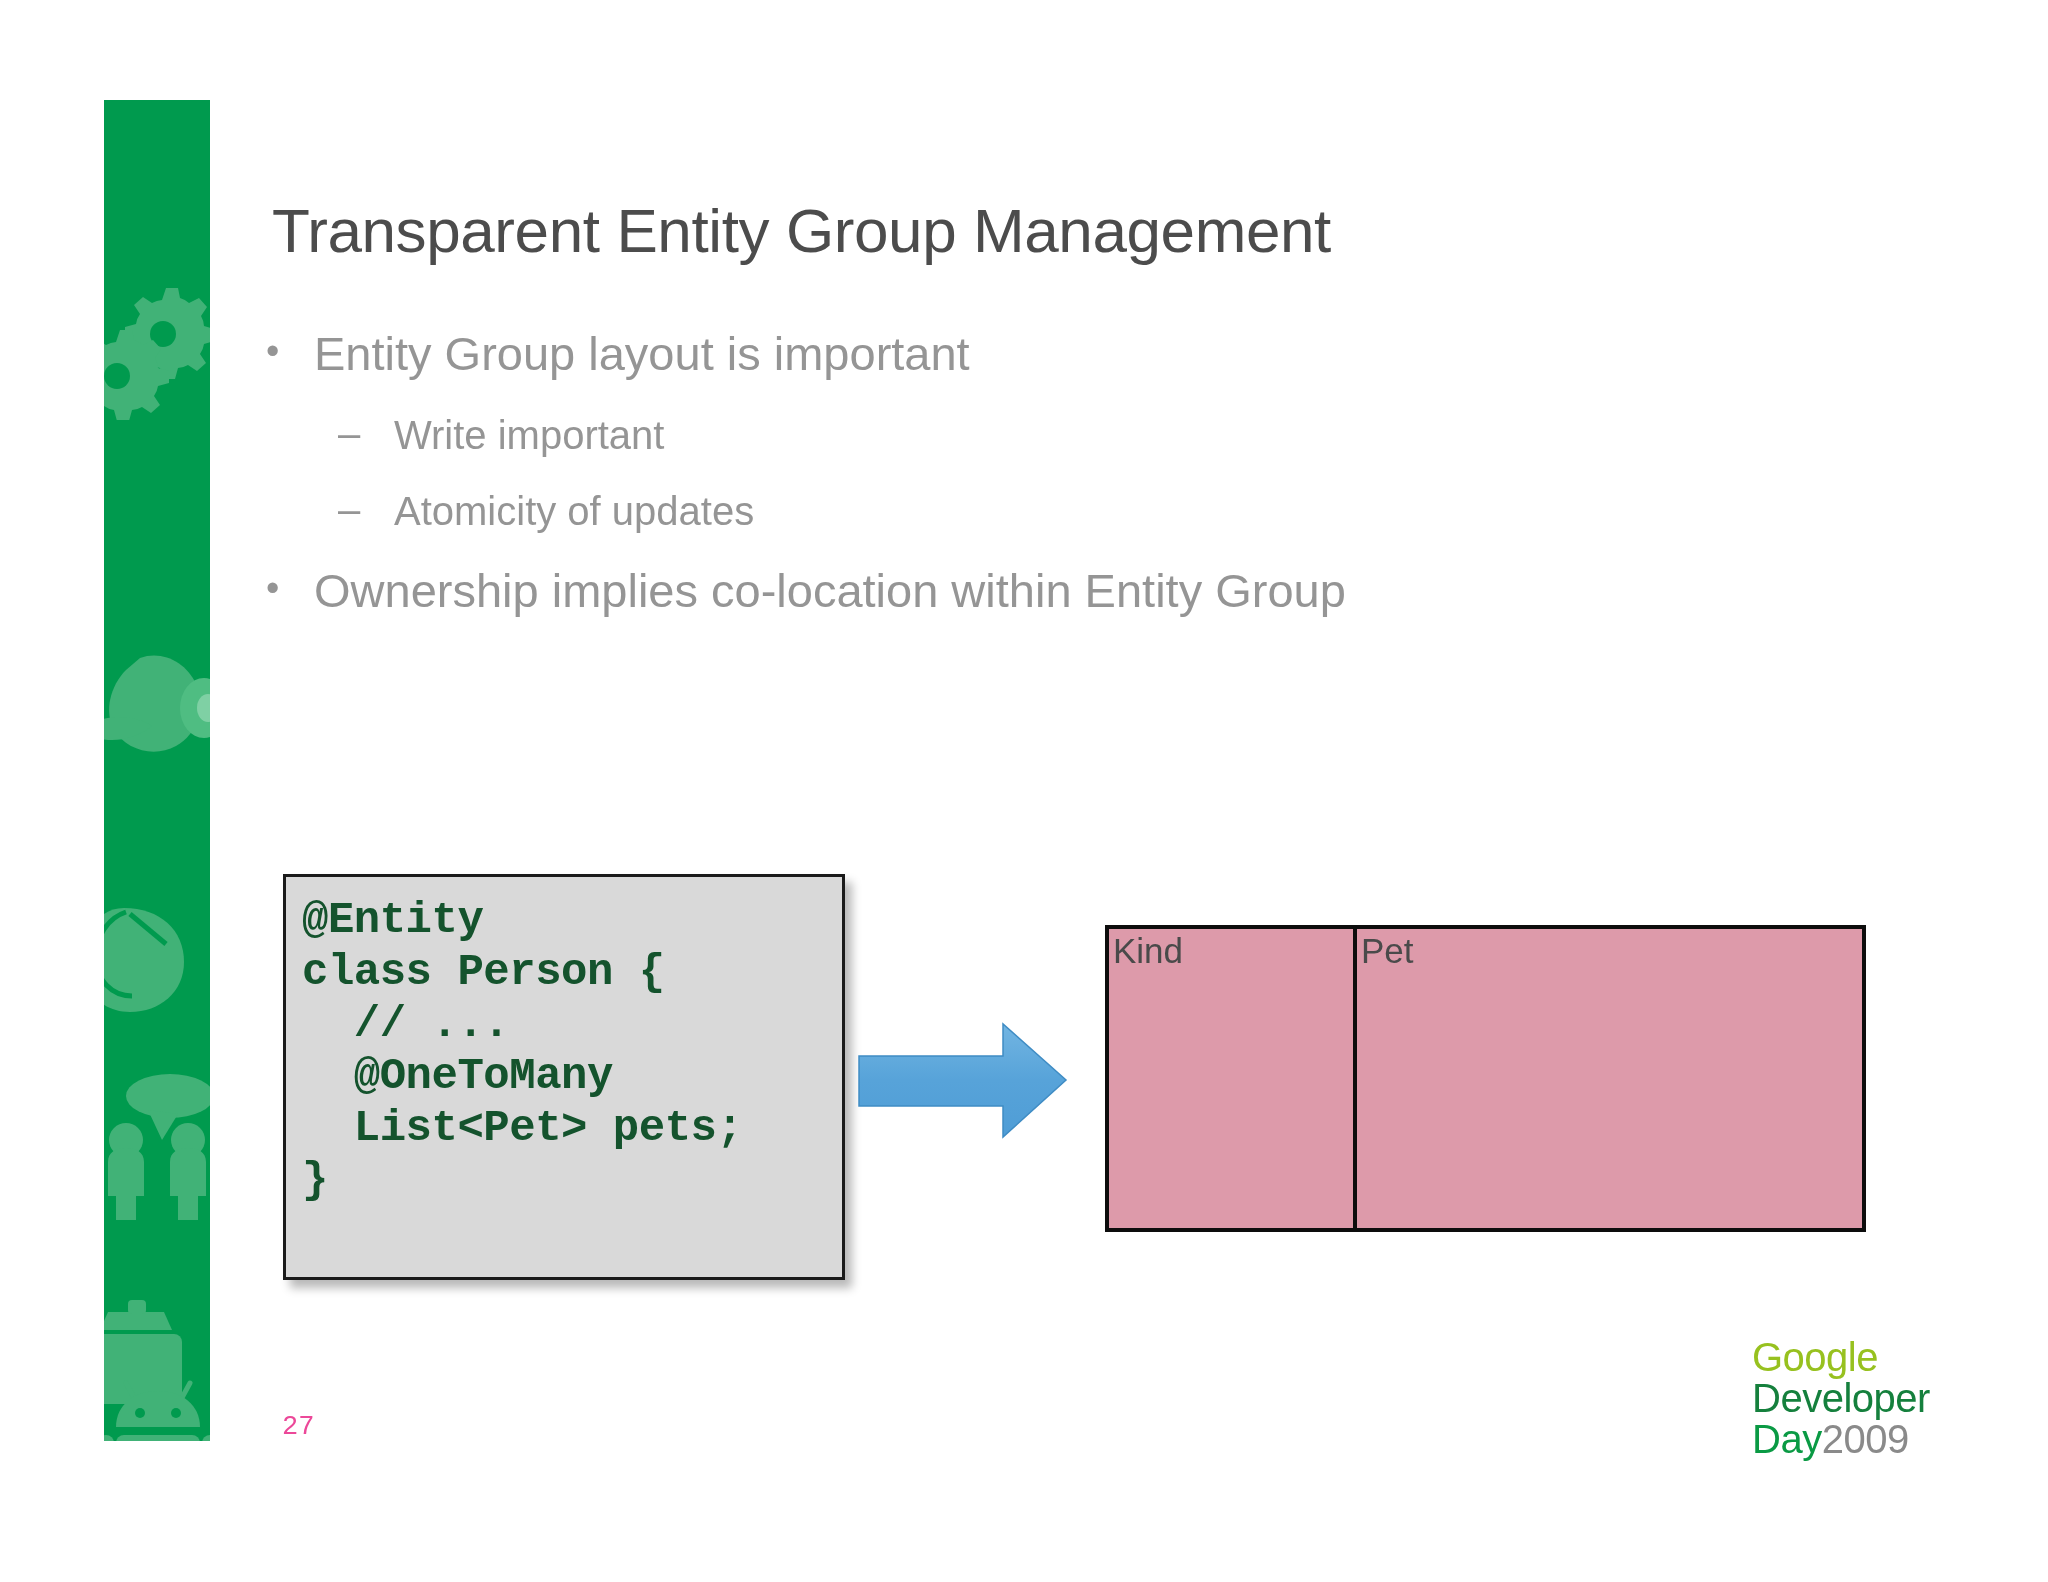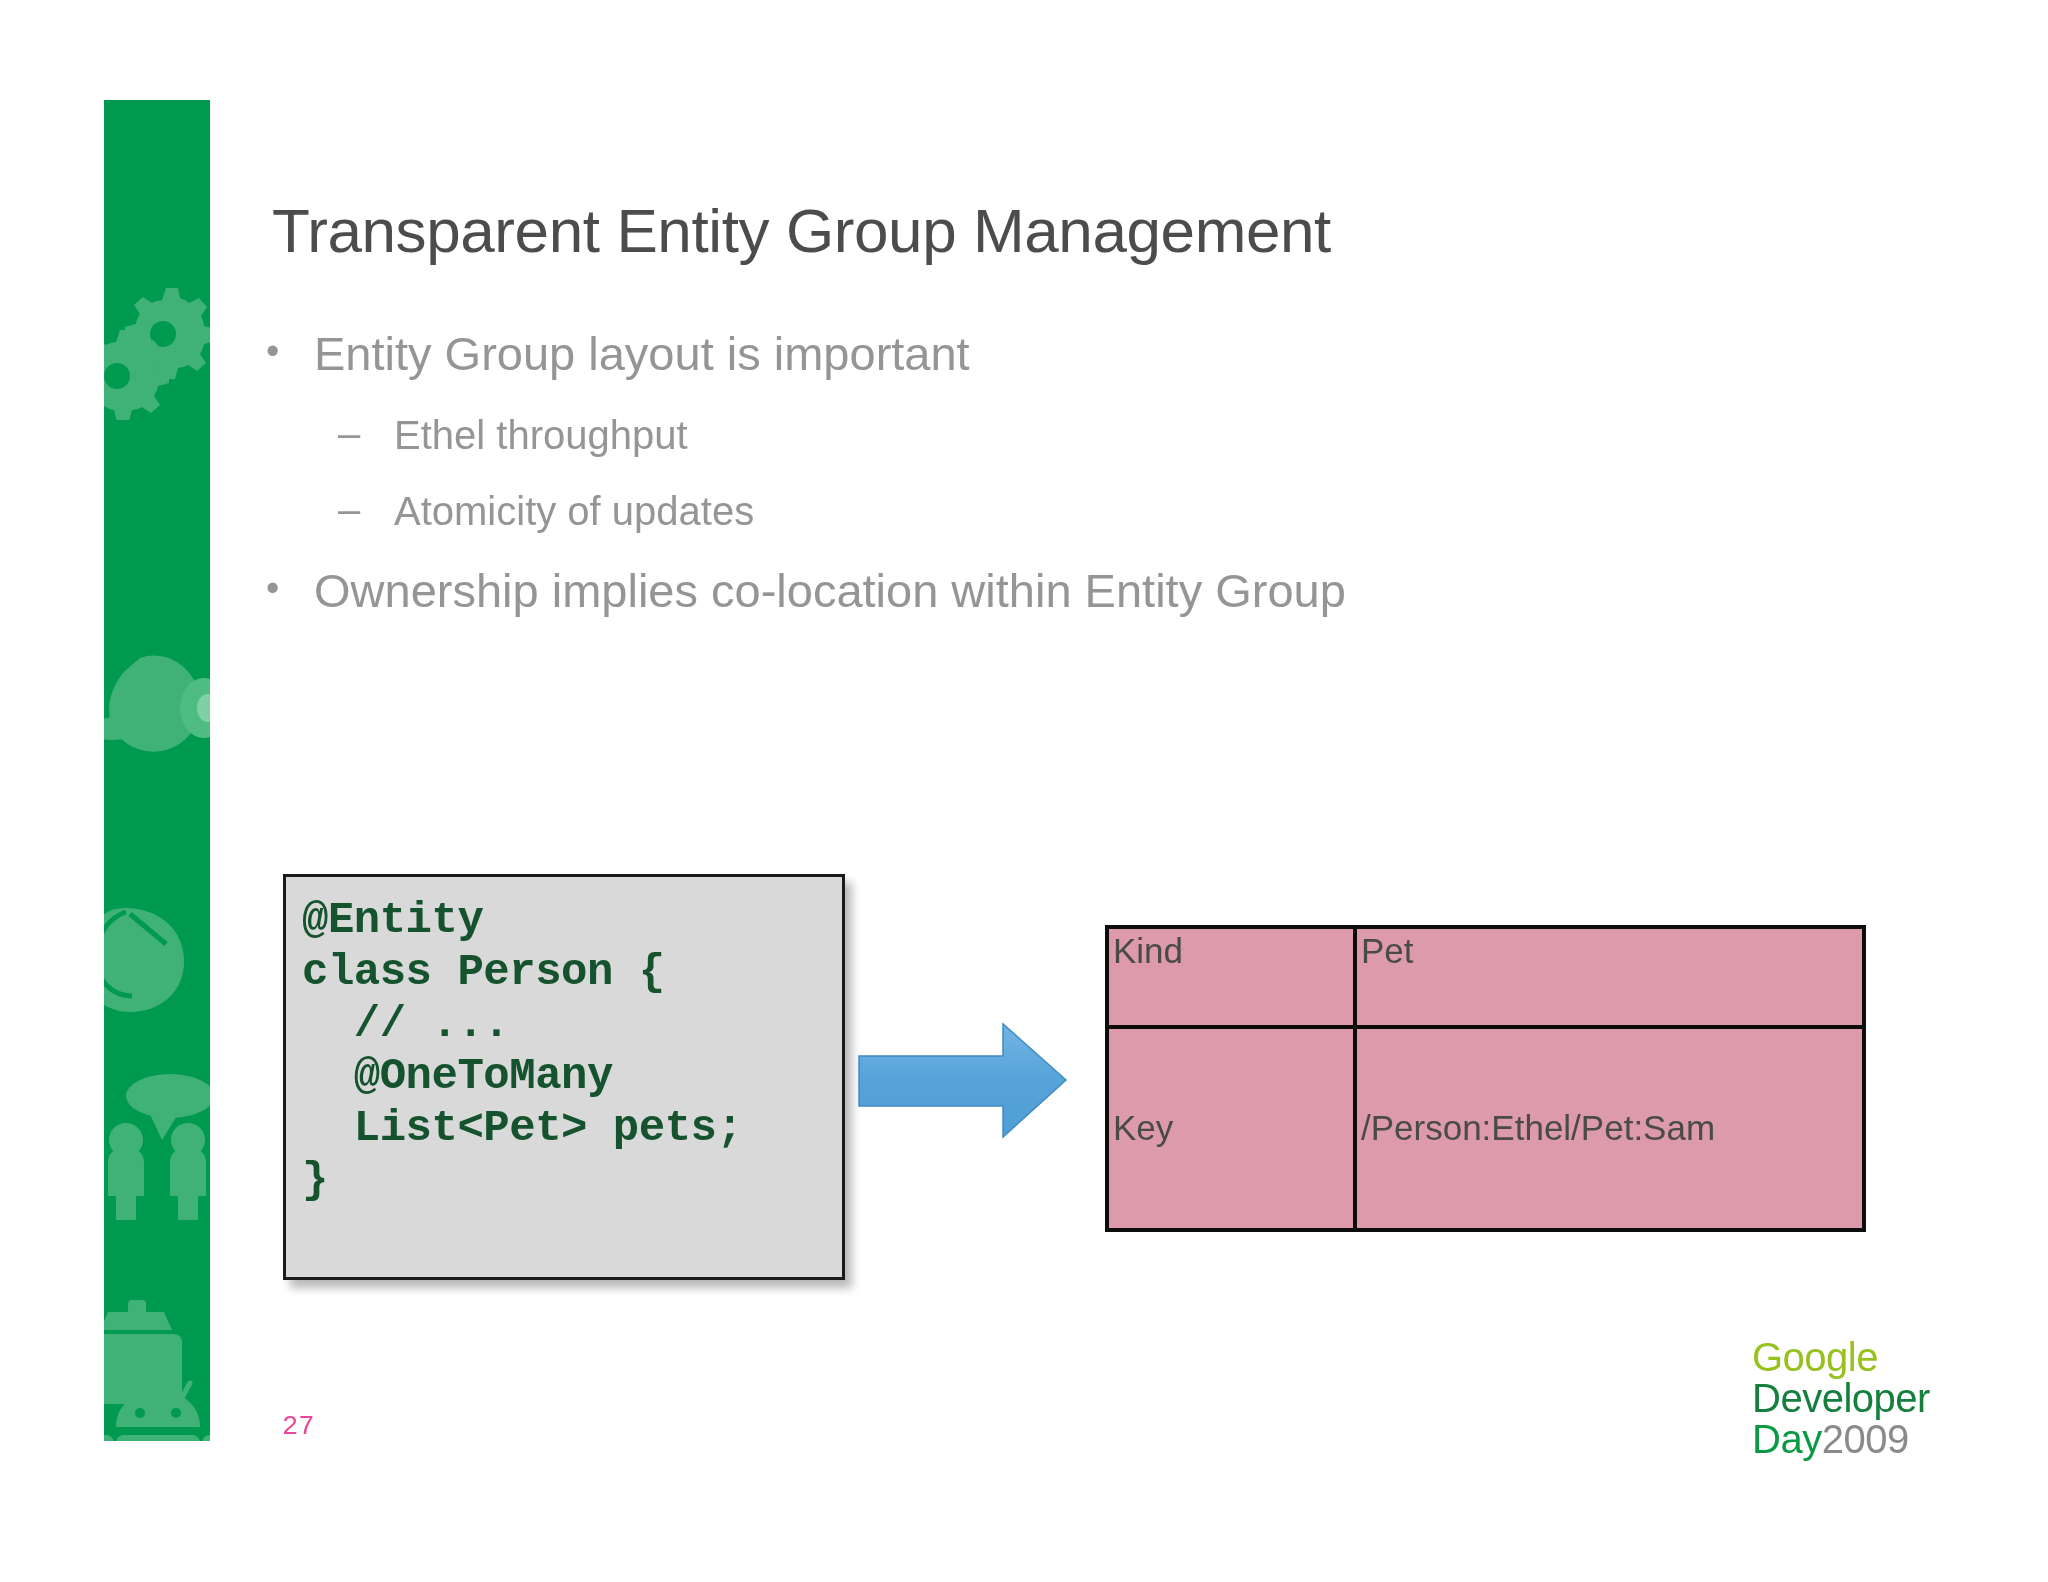--- a/index.html
+++ b/index.html
@@ -258,21 +258,21 @@
 
   <div id="title">Transparent Entity Group Management</div>
 
   <div id="bullets">
     <div class="blt lvl1">
       <span class="mark">•</span>
       <span>Entity Group layout is important</span>
     </div>
     <div class="blt lvl2">
       <span class="mark">–</span>
-      <span>Ethel throughput</span>
+      <span>Write important</span>
     </div>
     <div class="blt lvl2 sp-after-sub">
       <span class="mark">–</span>
       <span>Atomicity of updates</span>
     </div>
     <div class="blt lvl1">
       <span class="mark">•</span>
       <span>Ownership implies co-location within Entity Group</span>
     </div>
   </div>
@@ -300,24 +300,20 @@
   <table id="table">
     <colgroup>
         <col class="c1">
         <col class="c2">
       </colgroup>
     <tbody>
       <tr class="r-head">
         <td>Kind</td>
         <td>Pet</td>
       </tr>
-      <tr class="r-body">
-        <td>Key</td>
-        <td>/Person:Ethel/Pet:Sam</td>
-      </tr>
     </tbody>
   </table>
 
   <div id="pageno">27</div>
 
   <div id="logo">
     <span class="l-google">Google</span>
     <span class="l-dev">Developer</span>
     <span><span class="l-day">Day</span><span class="l-year">2009</span></span>
   </div>

